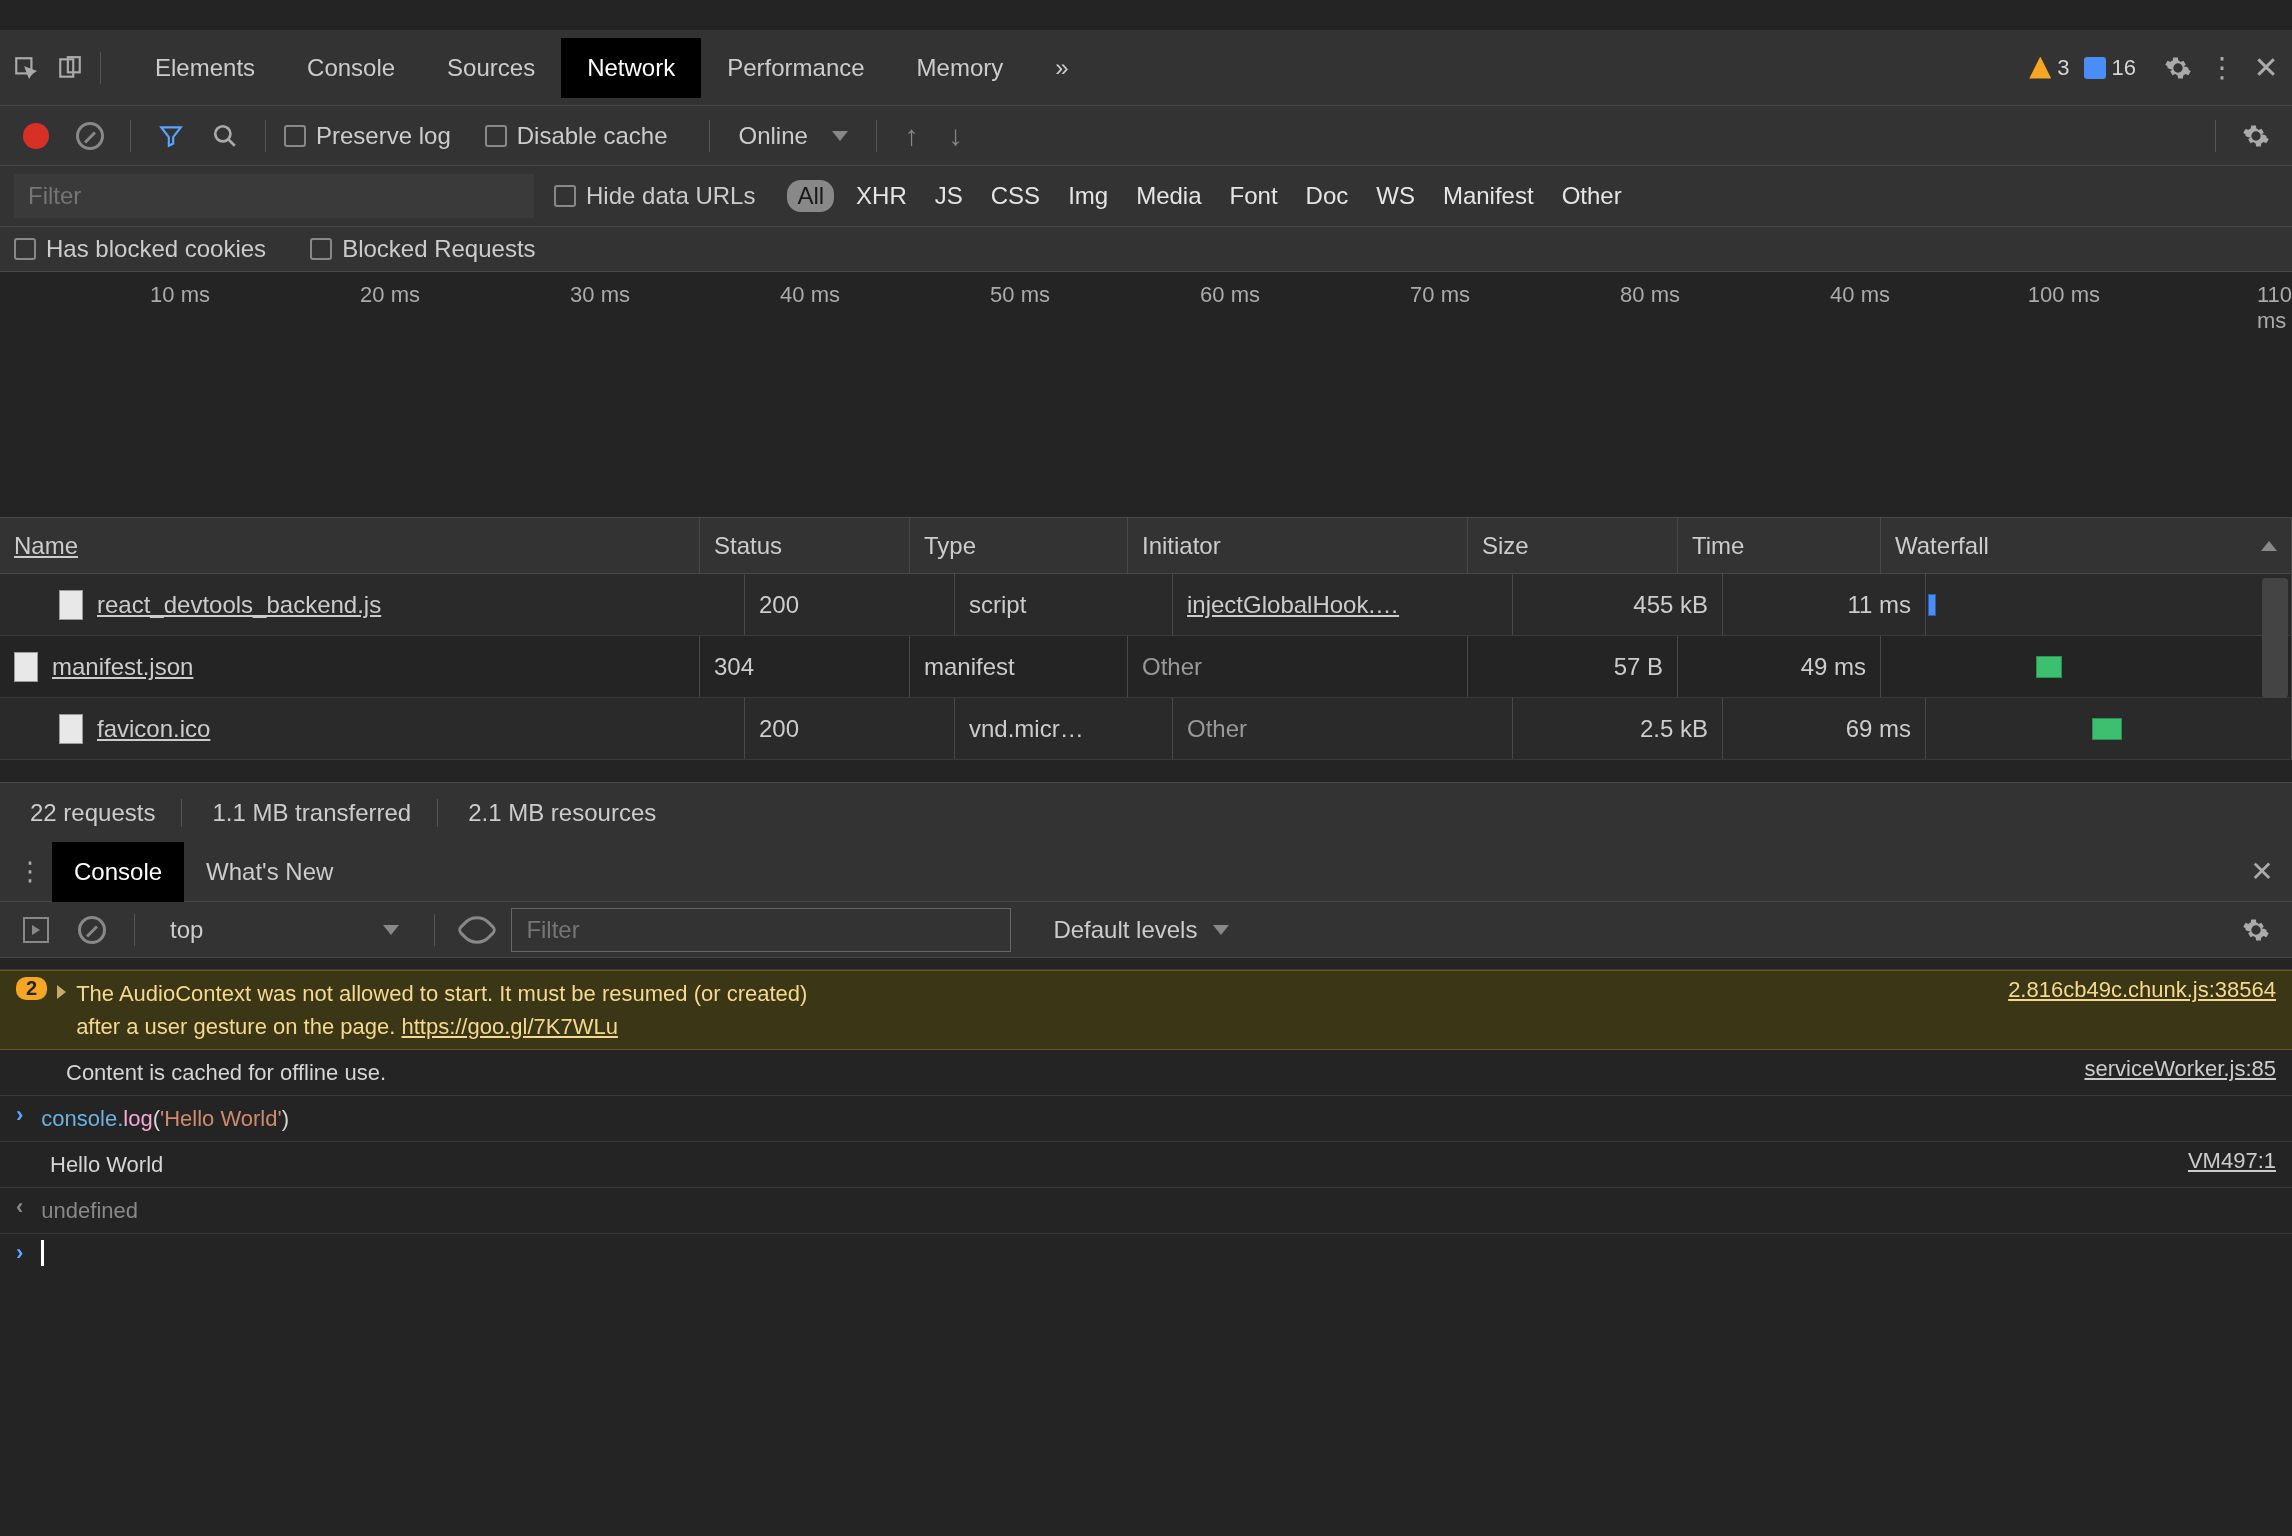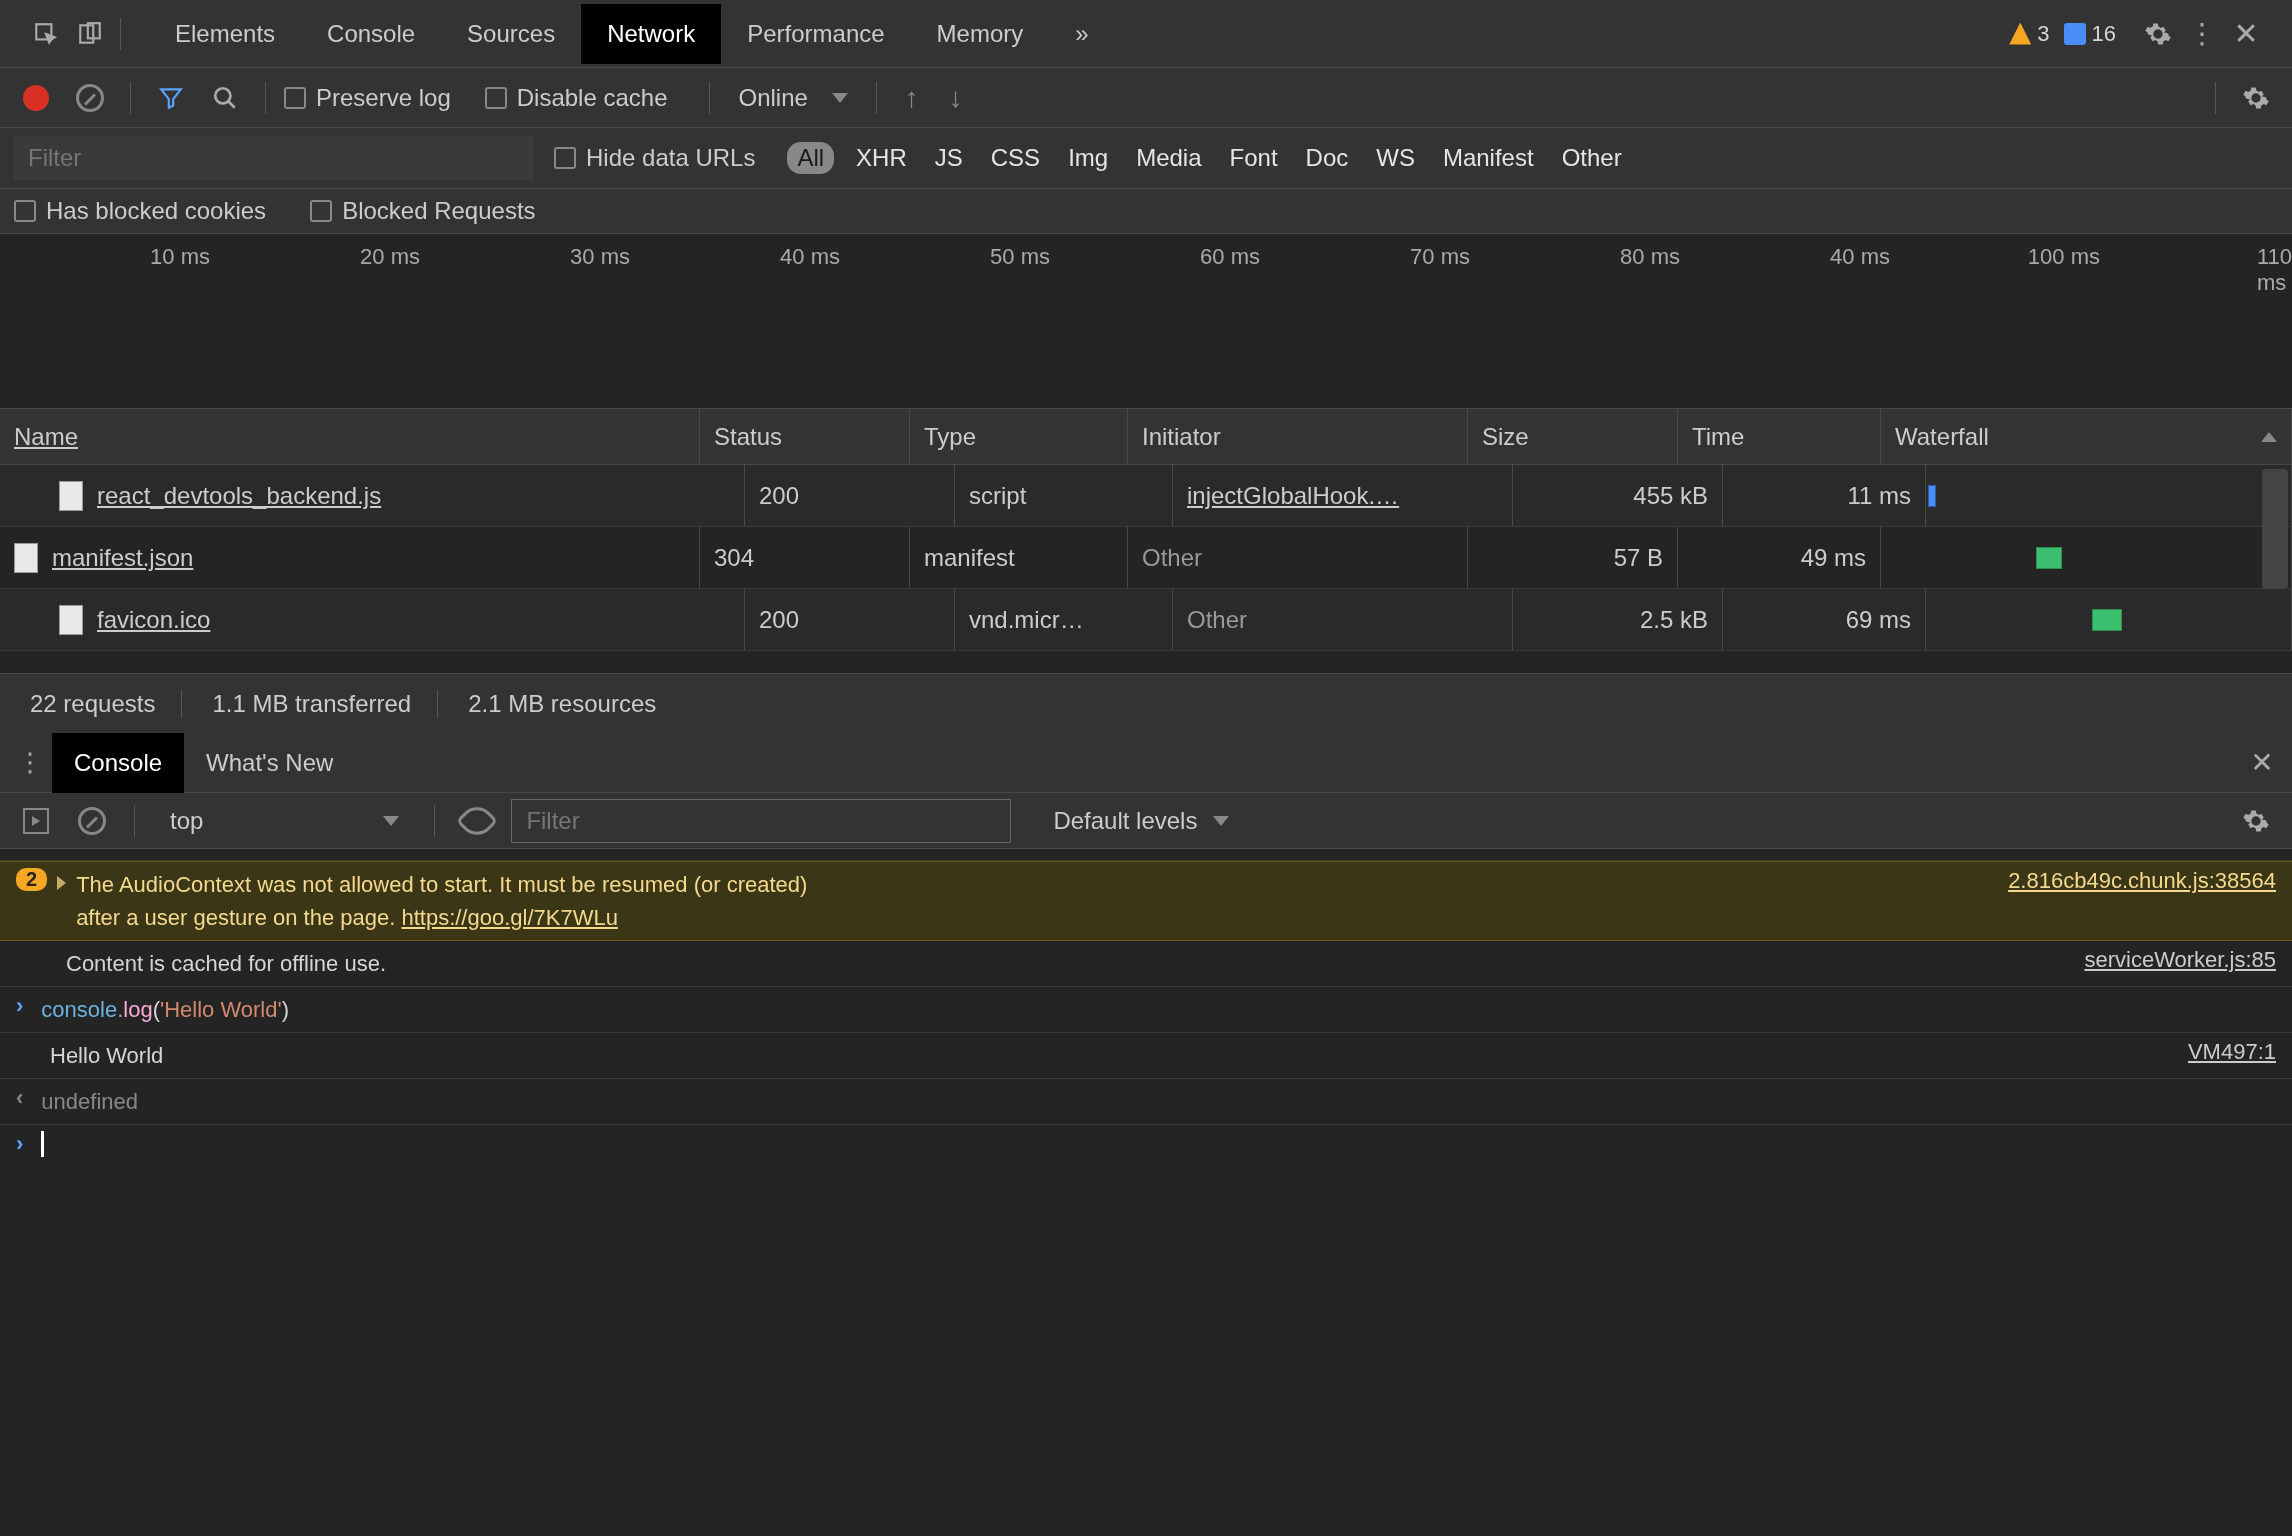--- a/index.html
+++ b/index.html
@@ -1,18 +1,18 @@
 <!DOCTYPE html>
 <html><head>
 <meta charset="utf-8">
 <style>
   * { margin:0;padding:0;box-sizing:border-box;font-family:-apple-system,BlinkMacSystemFont,"Segoe UI",Arial,sans-serif; }
   body { background:#242424;color:#d5d5d5;font-size:19px;width:2292px;height:1536px;overflow:hidden; }
   .row { display:flex;align-items:center; }
-  .tabbar { height:68px;background:#333;border-bottom:1px solid #494949;padding:0 24px; }
+  .tabbar { height:76px;background:#333;border-bottom:1px solid #494949;padding:0 4px;margin-top:30px; }
   .iconbtn { width:44px;height:44px;display:flex;align-items:center;justify-content:center;color:#aaa;cursor:pointer;border-radius:4px; }
   .tabs { display:flex;margin-left:20px; }
   .tab { padding:0 26px;height:60px;display:flex;align-items:center;color:#ccc;cursor:pointer;font-size:24px; }
   .tab.active { background:#000;color:#fff; }
   .spacer { flex:1; }
   .badge-sec { display:flex;align-items:center;gap:6px;font-size:22px; }
   .warn-tri { width:22px;height:22px;background:#f5a623;clip-path:polygon(50% 0,100% 100%,0 100%);display:inline-block; }
   .msg-sq { width:22px;height:22px;background:#4a8df6;border-radius:3px;display:inline-block; }
   .toolbar { height:60px;background:#333;border-bottom:1px solid #494949;padding:0 14px;gap:10px; }
   .record-dot { width:26px;height:26px;background:#d93025;border-radius:50%; }
@@ -24,21 +24,21 @@
   .chk { width:22px;height:22px;border:2px solid #888;border-radius:3px;margin-right:10px;flex:none; }
   .chklbl { font-size:24px;color:#ccc;margin-right:24px;display:flex;align-items:center; }
   .select { font-size:24px;color:#ccc;display:flex;align-items:center;gap:24px;padding:0 10px; }
   .caret-dn { width:0;height:0;border-left:8px solid transparent;border-right:8px solid transparent;border-top:10px solid #888; }
   .ud-arrow { font-size:28px;color:#888;padding:0 10px; }
   .filterbar { background:#333;border-bottom:1px solid #494949;padding:8px 14px; }
   .filter-input { background:#3a3a3a;border:none;color:#ccc;font-size:24px;padding:8px 14px;width:520px;height:44px;outline:none; }
   .pill { background:#888;color:#1a1a1a;padding:2px 10px;border-radius:14px;font-size:24px;margin:0 8px; }
   .ftype { font-size:24px;color:#e5e5e5;margin:0 14px;cursor:pointer; }
   .filterbar2 { background:#333;border-bottom:1px solid #494949;padding:8px 14px;gap:20px; }
-  .timeline { background:#242424;height:175px;border-bottom:1px solid #494949;position:relative; }
+  .timeline { background:#242424;height:246px;border-bottom:1px solid #494949;position:relative; }
   .tick { position:absolute;top:10px;color:#aaa;font-size:22px;transform:translateX(-100%); }
   .thead { display:flex;background:#333;border-bottom:1px solid #494949;height:56px;align-items:stretch; }
   .th { padding:0 14px;display:flex;align-items:center;font-size:24px;color:#ccc;border-right:1px solid #494949; }
   .tbody { background:#242424; }
   .tr { display:flex;height:62px;align-items:stretch;border-bottom:1px solid #3a3a3a; }
   .tr.odd { background:#2a2a2a;padding-left:45px; }
   .td { padding:0 14px;display:flex;align-items:center;font-size:24px;color:#ccc;overflow:hidden;white-space:nowrap;text-overflow:ellipsis;border-right:1px solid #494949; }
   .td.r { justify-content:flex-end; }
   .fileico { width:24px;height:30px;background:#e8e8e8;margin-right:14px;flex:none;border:1px solid #999; }
   .tfoot { height:60px;background:#333;border-top:1px solid #494949;display:flex;align-items:center;color:#ccc;font-size:24px;padding:0 30px;gap:30px; }

